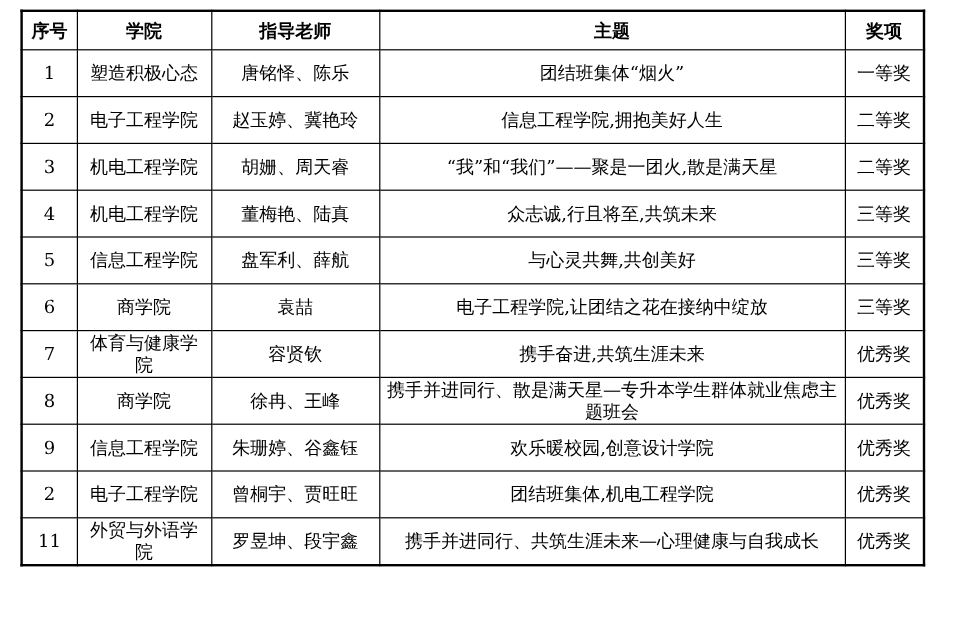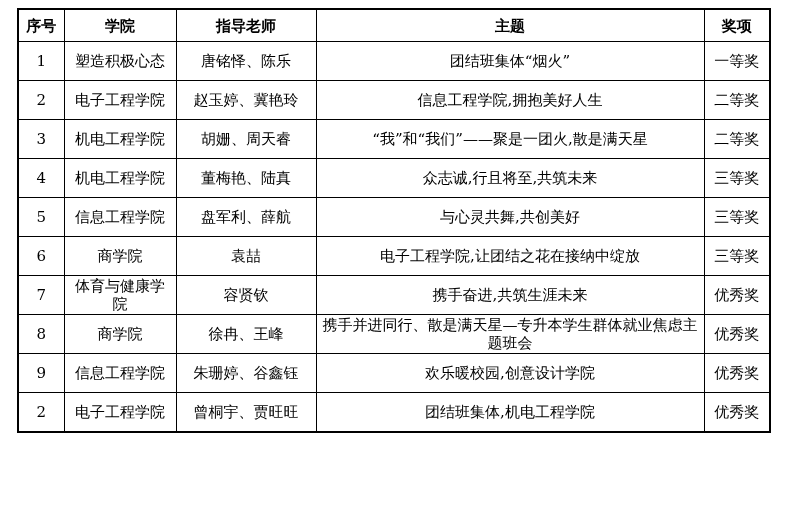--- a/index.html
+++ b/index.html
@@ -136,15 +136,22 @@
           <td>欢乐暖校园,创意设计学院</td>
           <td>优秀奖</td>
         </tr>
         <tr>
           <td>2</td>
           <td>电子工程学院</td>
           <td>曾桐宇、贾旺旺</td>
           <td>团结班集体,机电工程学院</td>
           <td>优秀奖</td>
         </tr>
+        <tr>
+          <td>11</td>
+          <td>外贸与外语学院</td>
+          <td>罗昱坤、段宇鑫</td>
+          <td>携手并进同行、共筑生涯未来—心理健康与自我成长</td>
+          <td>优秀奖</td>
+        </tr>
       </tbody>
   </table>
 </div>
 
 </body></html>

